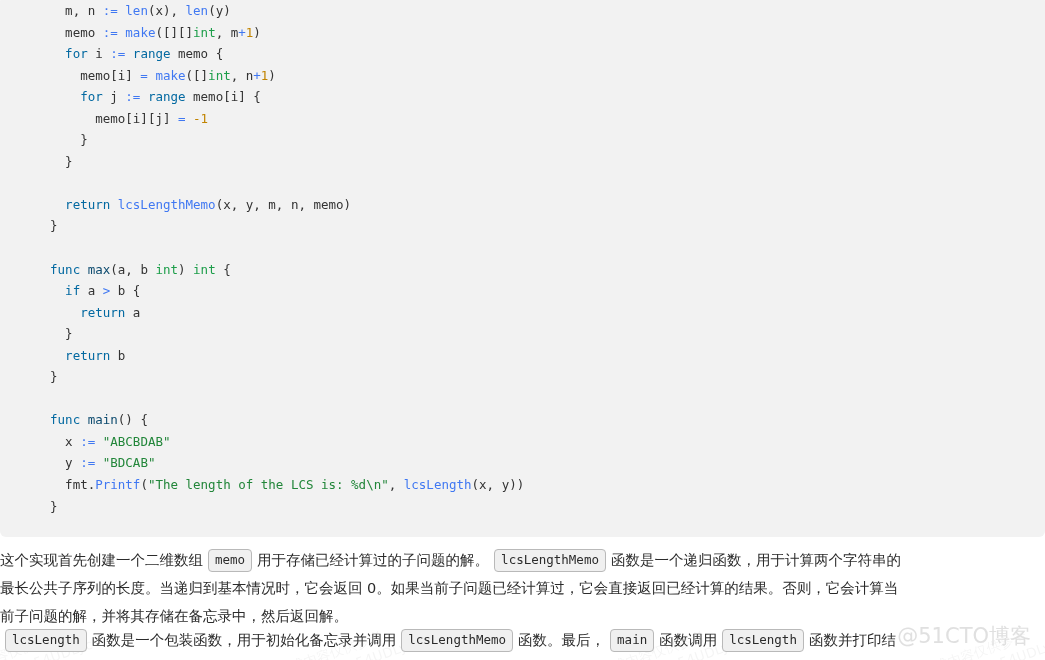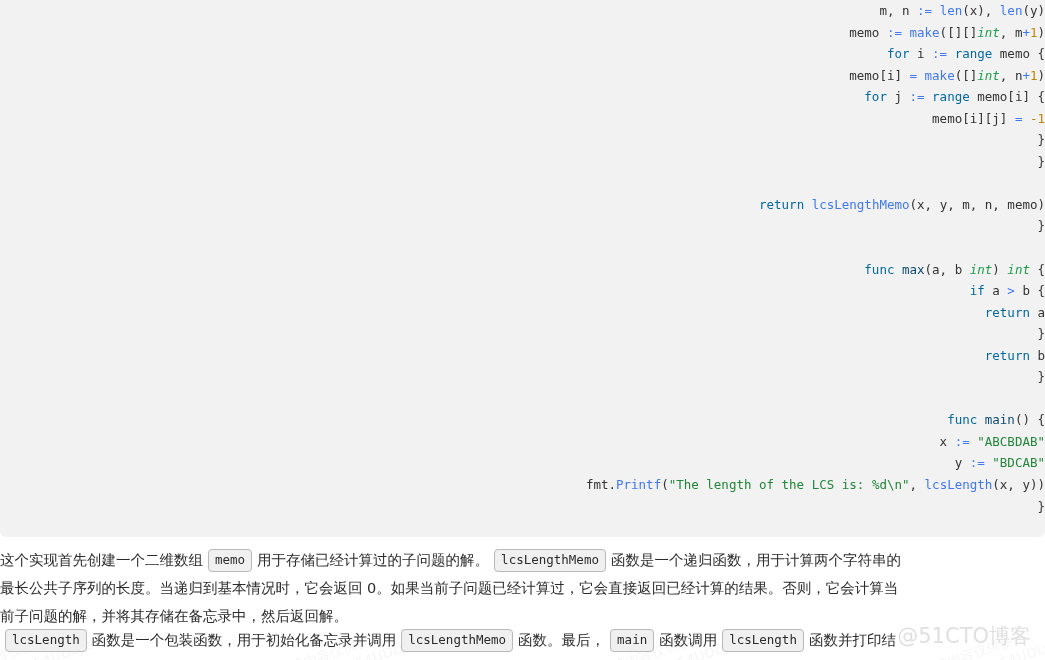--- a/index.html
+++ b/index.html
@@ -30,27 +30,27 @@
     overflow: hidden;
   }
   .code-inner {
     padding: 4px 0 0 0;
     font-family: "DejaVu Sans Mono", "Liberation Mono", monospace;
     font-size: 12.5px;
     line-height: 21.55px;
     color: #333333;
     white-space: pre;
   }
-  .code-line { height: 21.55px; padding-left: 7px; text-align: right; }
+  .code-line { height: 21.55px; padding-left: 35px; }
 
   
   .tk-kw   { color: #0369a1; }          
   .tk-fn   { color: #0c4a6e; }          
   .tk-call { color: #4078f2; }          
-  .tk-type { color: #1d9e4a; font-style: italic; }          
+  .tk-type { color: #1d9e4a; }          
   .tk-str  { color: #22863a; }          
   .tk-num  { color: #c18401; }          
   .tk-op   { color: #4078f2; }          
   .tk-pl   { color: #333333; }          
 
   
   .prose {
     position: absolute;
     left: 0;
     width: 912px;

